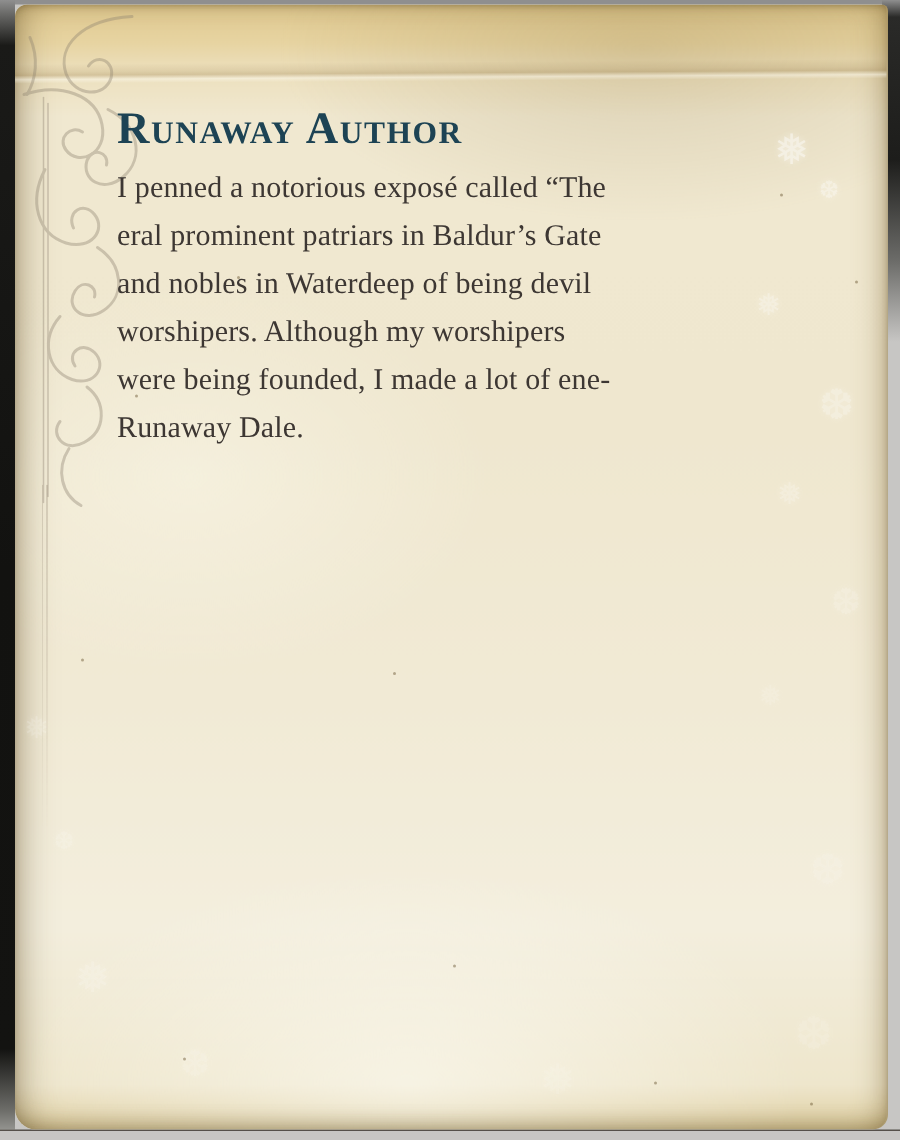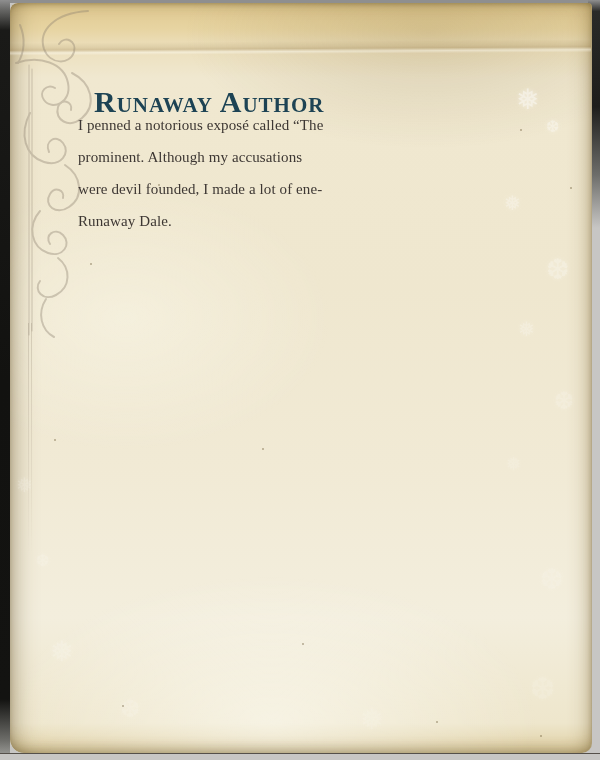--- a/index.html
+++ b/index.html
@@ -44,28 +44,28 @@
   .flourish{position:absolute;left:0;top:2px;pointer-events:none;}
   .rule-line{
     position:absolute;left:18px;top:320px;width:4px;height:230px;
     background:
       linear-gradient(90deg, rgba(139,127,108,0.5) 0 1px, transparent 1px 3px, rgba(139,127,108,0.5) 3px 4px);
     -webkit-mask-image:linear-gradient(180deg,#000 0%,rgba(0,0,0,0.5) 55%,transparent 100%);
             mask-image:linear-gradient(180deg,#000 0%,rgba(0,0,0,0.5) 55%,transparent 100%);
     opacity:0.55;
   }
   .heading{
-    position:absolute;left:68px;top:66px;margin:16px;
+    position:absolute;left:68px;top:66px;margin:0;
     font-variant:small-caps;
     font-size:30px;line-height:1.1;font-weight:600;
     letter-spacing:1px;color:#1d4354;
   }
   .body-text{
     position:absolute;left:68px;top:106px;width:480px;
-    font-size:15px;line-height:32px;color:#3d3733;
+    font-size:20px;line-height:32px;color:#3d3733;
     letter-spacing:0.1px;
   }
   .wm{position:absolute;color:#ffffff;pointer-events:none;text-shadow:0 0 4px rgba(255,255,255,0.8);}
   .speck{position:absolute;width:2px;height:2px;border-radius:50%;background:rgba(100,80,45,0.45);}
 </style>
 </head>
 <body>
 
 <div class="stage">
 
@@ -93,22 +93,24 @@
         <path d="M22 64 L22 326" stroke-width="1"></path>
       </g>
     </svg>
 
     <div class="rule-line"></div>
 
     <h1 class="heading">Runaway Author</h1>
 
     <div class="body-text">
       <div>I penned a notorious exposé called “The</div>
-      <div>prominent. Although my accusations</div>
-      <div>were devil founded, I made a lot of ene-</div>
+      <div>eral prominent patriars in Baldur’s Gate</div>
+      <div>and nobles in Waterdeep of being devil</div>
+      <div>worshipers. Although my worshipers</div>
+      <div>were being founded, I made a lot of ene-</div>
       <div>Runaway Dale.</div>
     </div>
 
     <div>
       <span class="wm" style="left:506px;top:80px;font-size:28px;opacity:0.5;">❅</span>
       <span class="wm" style="left:536px;top:114px;font-size:16px;opacity:0.4;">❆</span>
       <span class="wm" style="left:494px;top:188px;font-size:20px;opacity:0.32;">❅</span>
       <span class="wm" style="left:536px;top:250px;font-size:28px;opacity:0.3;">❆</span>
       <span class="wm" style="left:508px;top:314px;font-size:20px;opacity:0.25;">❅</span>
       <span class="wm" style="left:544px;top:384px;font-size:24px;opacity:0.2;">❆</span>

